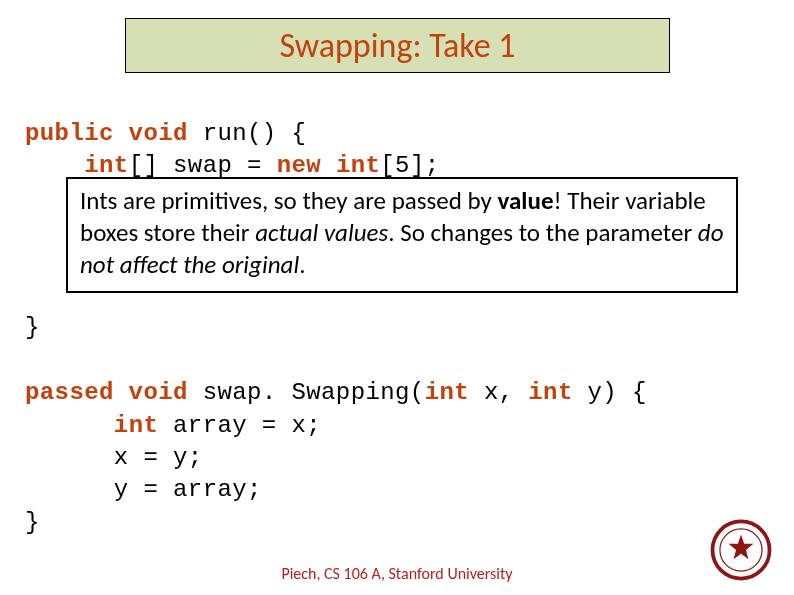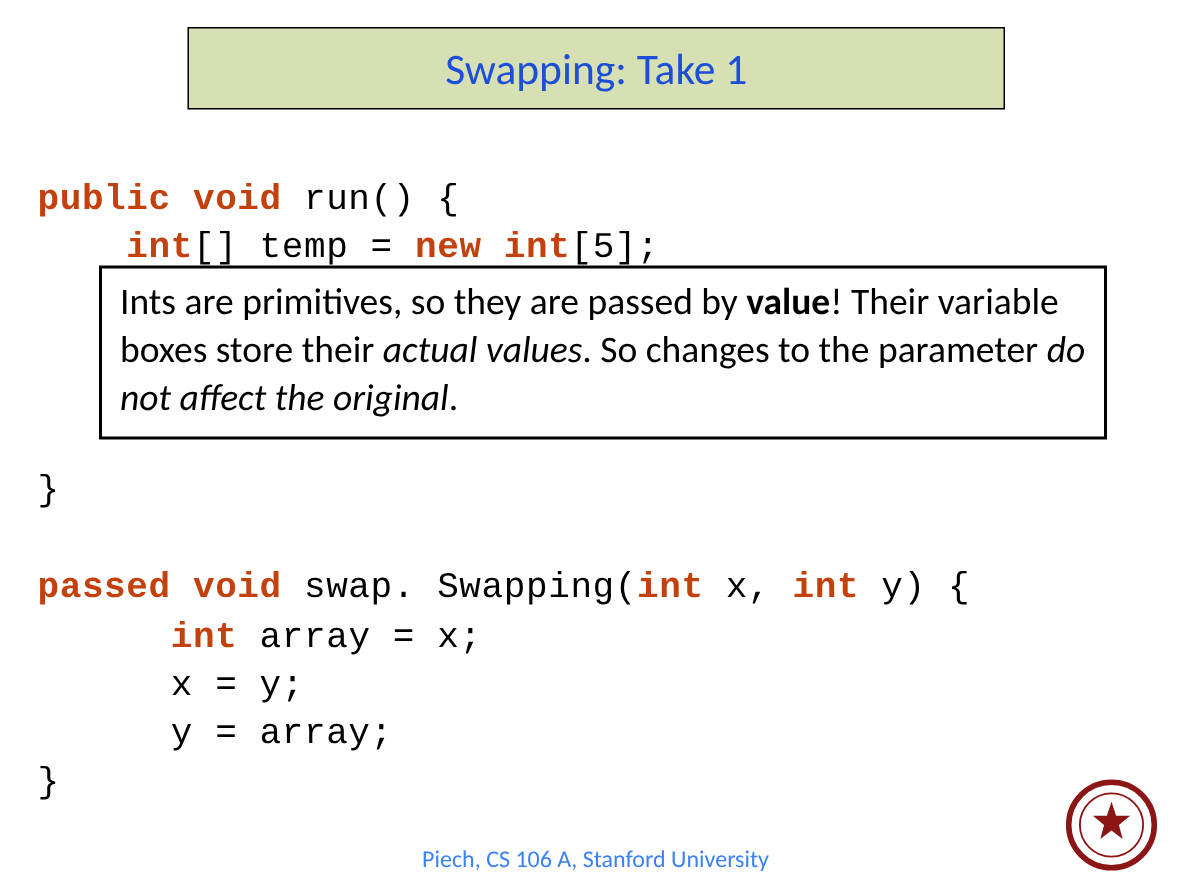--- a/index.html
+++ b/index.html
@@ -17,22 +17,22 @@
     top: 18px;
     width: 545px;
     height: 55px;
     background: #d6e0b4;
     border: 1px solid #000;
     display: flex;
     align-items: center;
     justify-content: center;
   }
   .title-text {
-    font-size: 29px;
-    color: #1d4ed8;
+    font-size: 34px;
+    color: #c2410c;
     font-family: Calibri, "Segoe UI", Arial, sans-serif;
   }
   .code-area {
     position: absolute;
     left: 25px;
     top: 118px;
     right: 20px;
     font-family: Consolas, "Courier New", monospace;
     font-size: 24px;
     line-height: 1.35;
@@ -57,40 +57,40 @@
   .overlay-box .bold { font-weight: bold; }
   .overlay-box .italic { font-style: italic; }
   .footer {
     position: absolute;
     left: 0;
     right: 0;
     bottom: 12px;
     text-align: center;
     font-family: Calibri, "Segoe UI", Arial, sans-serif;
     font-size: 16px;
-    color: #3b82f6;
+    color: #b91c1c;
   }
   .seal {
     position: absolute;
     right: 22px;
     bottom: 14px;
     width: 62px;
     height: 62px;
   }
   .seal svg { width: 100%; height: 100%; }
 </style>
 </head>
 <body>
 
 <div class="title-band">
   <span class="title-text">Swapping: Take 1</span>
 </div>
 
 <div class="code-area"><span class="kw">public void</span><span> run() {</span>
-<span>    </span><span class="kw">int</span><span>[] temp = </span><span class="kw">new int</span><span>[5];</span>
+<span>    </span><span class="kw">int</span><span>[] swap = </span><span class="kw">new int</span><span>[5];</span>
 
 
 
 
 <span>}</span>
 
 <span class="kw">passed void</span><span> swap. Swapping(</span><span class="kw">int</span><span> x, </span><span class="kw">int</span><span> y) {</span>
 <span>      </span><span class="kw">int</span><span> array = x;</span>
 <span>      x = y;</span>
 <span>      y = array;</span>

